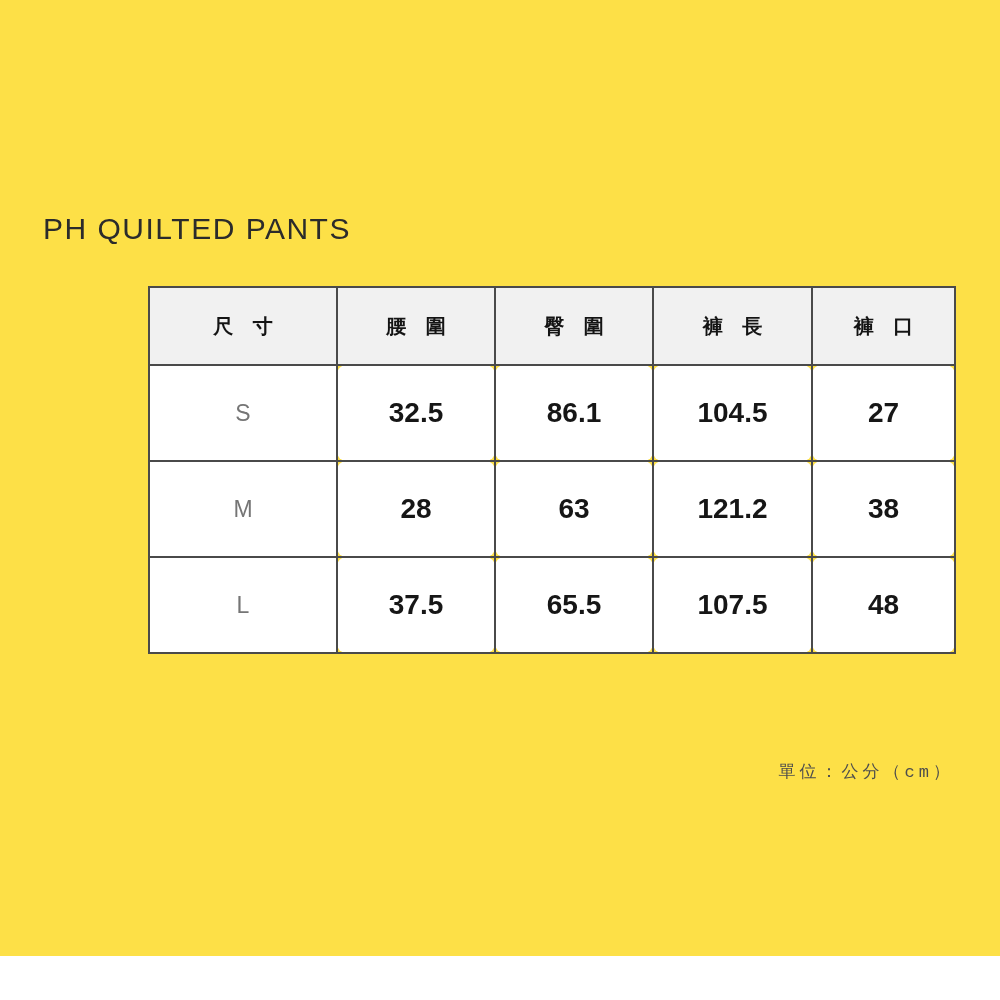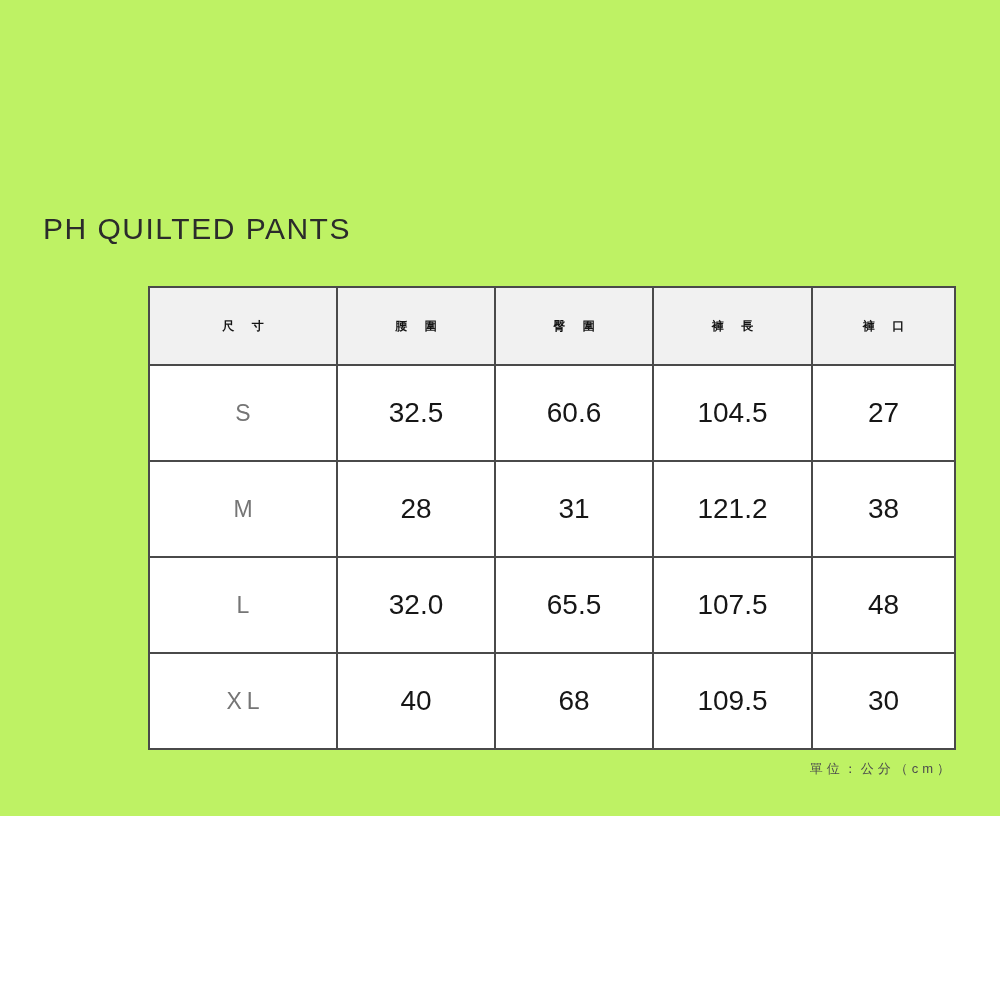--- a/index.html
+++ b/index.html
@@ -4,22 +4,22 @@
 <style>
   html, body {
     margin: 0;
     padding: 0;
     background: #ffffff;
     font-family: "Liberation Sans", "DejaVu Sans", sans-serif;
   }
   .page {
     position: relative;
     width: 1000px;
-    height: 816px;
-    background: #bef264;
+    height: 956px;
+    background: #fde047;
     overflow: hidden;
   }
   .title {
     position: absolute;
     left: 43px;
     top: 212px;
     font-size: 30px;
     font-weight: 400;
     color: #2b2b2b;
     letter-spacing: 1.5px;
@@ -35,52 +35,54 @@
   }
   .size-table th, .size-table td {
     border: 2px solid #4a4a4a;
     text-align: center;
     vertical-align: middle;
     padding: 0;
   }
   .size-table th {
     height: 76px;
     background: #f1f1f1;
-    font-size: 12px;
+    font-size: 20px;
     font-weight: 700;
     color: #141414;
     letter-spacing: 7px;
     text-indent: 7px; 
   }
   .size-table td {
     height: 94px;
     background: #ffffff;
   }
   .size-cell {
     font-size: 23px;
     font-weight: 400;
     color: #757575;
     letter-spacing: 5px;
     text-indent: 5px;
   }
   .value-cell {
     font-size: 28px;
-    font-weight: 400;
+    font-weight: 700;
     color: #161616;
+    border-radius: 9px;
   }
   .unit-note {
     position: absolute;
     left: 148px;
     top: 760px;
     width: 806px;
     text-align: right;
-    font-size: 13px;
+    font-size: 17px;
     color: #4d4d4d;
     letter-spacing: 4px;
     white-space: nowrap;
+    font-family: Liberation Mono, monospace;
   }
 </style>
 </head>
 <body>
 
 <div class="page">
 
   <div class="title">PH QUILTED PANTS</div>
 
   <table class="size-table">
@@ -97,43 +99,36 @@
         <th>腰 圍</th>
         <th>臀 圍</th>
         <th>褲 長</th>
         <th>褲 口</th>
       </tr>
     </thead>
     <tbody>
       <tr>
         <td class="size-cell">S</td>
         <td class="value-cell">32.5</td>
-        <td class="value-cell">60.6</td>
+        <td class="value-cell">86.1</td>
         <td class="value-cell">104.5</td>
         <td class="value-cell">27</td>
       </tr>
       <tr>
         <td class="size-cell">M</td>
         <td class="value-cell">28</td>
-        <td class="value-cell">31</td>
+        <td class="value-cell">63</td>
         <td class="value-cell">121.2</td>
         <td class="value-cell">38</td>
       </tr>
       <tr>
         <td class="size-cell">L</td>
-        <td class="value-cell">32.0</td>
+        <td class="value-cell">37.5</td>
         <td class="value-cell">65.5</td>
         <td class="value-cell">107.5</td>
         <td class="value-cell">48</td>
-      </tr>
-      <tr>
-        <td class="size-cell">XL</td>
-        <td class="value-cell">40</td>
-        <td class="value-cell">68</td>
-        <td class="value-cell">109.5</td>
-        <td class="value-cell">30</td>
       </tr>
     </tbody>
   </table>
 
   <div class="unit-note">單位：公分（cm）</div>
 
 </div>
 
 </body></html>

